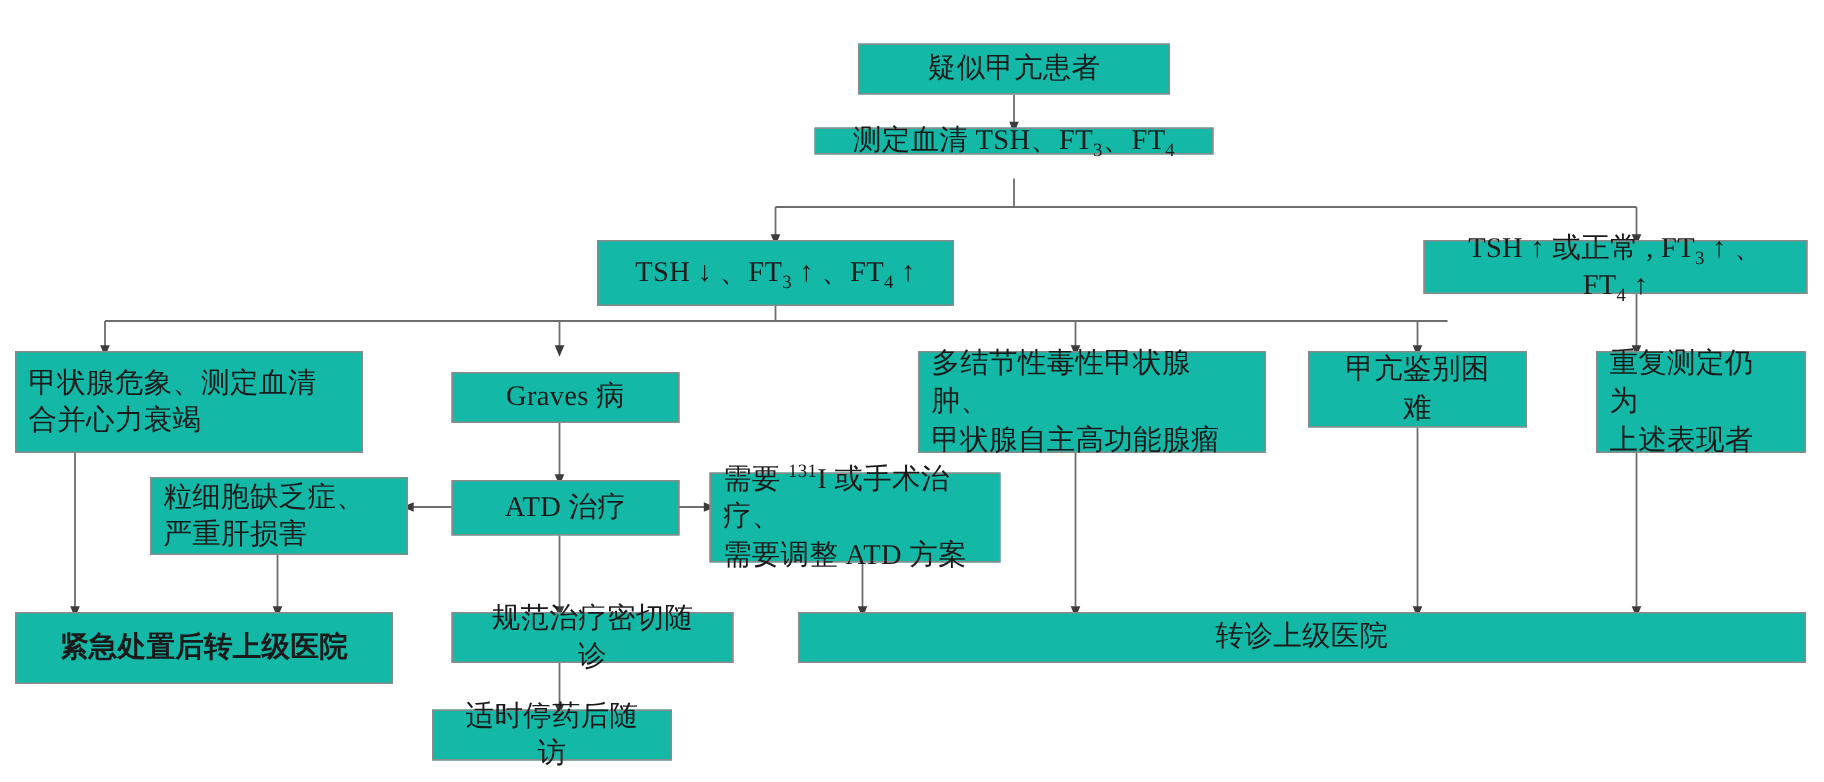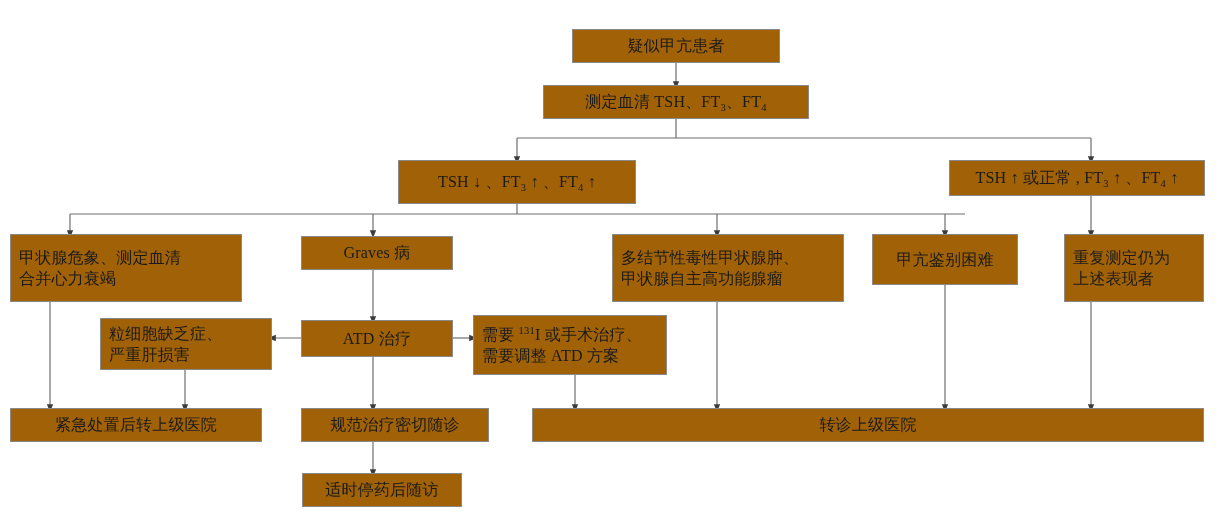--- a/index.html
+++ b/index.html
@@ -14,28 +14,28 @@
     position: relative;
     width: 1216px;
     height: 521px;
     background: #ffffff;
     overflow: hidden;
   }
   .node {
     position: absolute;
     box-sizing: border-box;
     border: 1px solid #8a8a8a;
-    background: #a16207;
+    background: #14b8a6;
     color: #1a1a1a;
     display: flex;
     align-items: center;
     justify-content: center;
     text-align: center;
     line-height: 1.32;
-    font-size: 16px;
+    font-size: 19px;
     letter-spacing: 0.2px;
     padding: 2px 18px;
   }
   .node .txt { display: block; width: 100%; }
   .node .line2 { display: block; width: 100%; }
   .node.two-line { flex-direction: column; align-items: flex-start; justify-content: center; text-align: left; padding-left: 8px; }
   .node.two-line .txt, .node.two-line .line2 { text-align: left; }
   sub, sup {
     font-size: 0.66em;
     line-height: 0;
@@ -97,38 +97,38 @@
 
     <path class="edge" d="M945,285 L945,408" marker-end="url(#arrow)"></path>
 
     <path class="edge" d="M1091,302 L1091,408" marker-end="url(#arrow)"></path>
   </svg>
 
   <div class="node" style="left:572px; top:29px; width:208px; height:34px;">
     <span class="txt">疑似甲亢患者</span>
   </div>
 
-  <div class="node" style="left:543px; top:85px; width:266px; height:34px;">
+  <div class="node" style="left:543px; top:85px; width:266px; height:18px;">
     <span class="txt"><span>测定血清 TSH、FT</span><sub>3</sub><span>、FT</span><sub>4</sub></span>
   </div>
 
   <div class="node" style="left:398px; top:160px; width:238px; height:44px;">
     <span class="txt"><span>TSH ↓ 、FT</span><sub>3</sub><span> ↑ 、FT</span><sub>4</sub><span> ↑</span></span>
   </div>
 
   <div class="node" style="left:949px; top:160px; width:256px; height:36px;">
     <span class="txt"><span>TSH ↑ 或正常 , FT</span><sub>3</sub><span> ↑ 、FT</span><sub>4</sub><span> ↑</span></span>
   </div>
 
   <div class="node two-line" style="left:10px; top:234px; width:232px; height:68px;">
     <span class="txt">甲状腺危象、测定血清</span>
     <span class="line2">合并心力衰竭</span>
   </div>
 
-  <div class="node" style="left:301px; top:236px; width:152px; height:34px;">
+  <div class="node" style="left:301px; top:248px; width:152px; height:34px;">
     <span class="txt">Graves 病</span>
   </div>
 
   <div class="node two-line" style="left:612px; top:234px; width:232px; height:68px;">
     <span class="txt">多结节性毒性甲状腺肿、</span>
     <span class="line2">甲状腺自主高功能腺瘤</span>
   </div>
 
   <div class="node" style="left:872px; top:234px; width:146px; height:51px;">
     <span class="txt">甲亢鉴别困难</span>
@@ -146,29 +146,29 @@
 
   <div class="node" style="left:301px; top:320px; width:152px; height:37px;">
     <span class="txt">ATD 治疗</span>
   </div>
 
   <div class="node two-line" style="left:473px; top:315px; width:194px; height:60px;">
     <span class="txt"><span>需要 </span><sup>131</sup><span>I 或手术治疗、</span></span>
     <span class="line2">需要调整 ATD 方案</span>
   </div>
 
-  <div class="node" style="left:10px; top:408px; width:252px; height:34px;">
+  <div class="node" style="left:10px; top:408px; width:252px; height:48px;font-weight:bold;">
     <span class="txt">紧急处置后转上级医院</span>
   </div>
 
   <div class="node" style="left:301px; top:408px; width:188px; height:34px;">
     <span class="txt">规范治疗密切随诊</span>
   </div>
 
-  <div class="node" style="left:302px; top:473px; width:160px; height:34px;">
+  <div class="node" style="left:288px; top:473px; width:160px; height:34px;">
     <span class="txt">适时停药后随访</span>
   </div>
 
   <div class="node" style="left:532px; top:408px; width:672px; height:34px;">
     <span class="txt">转诊上级医院</span>
   </div>
 
 </div>
 
 </body></html>

